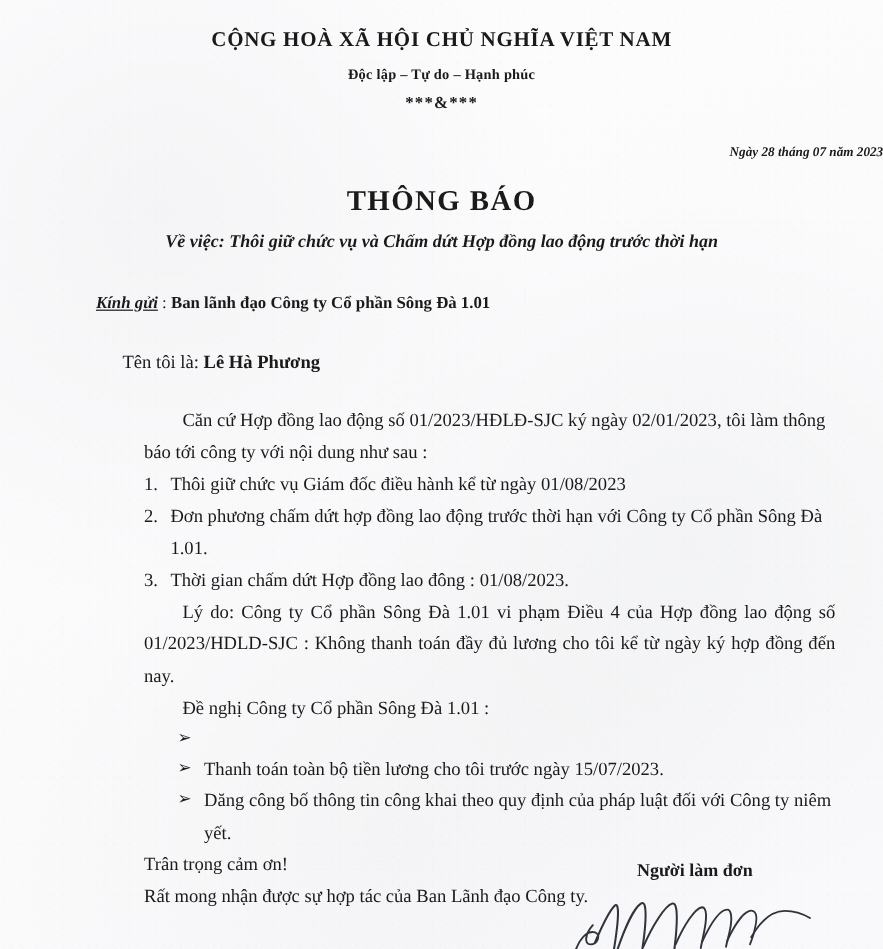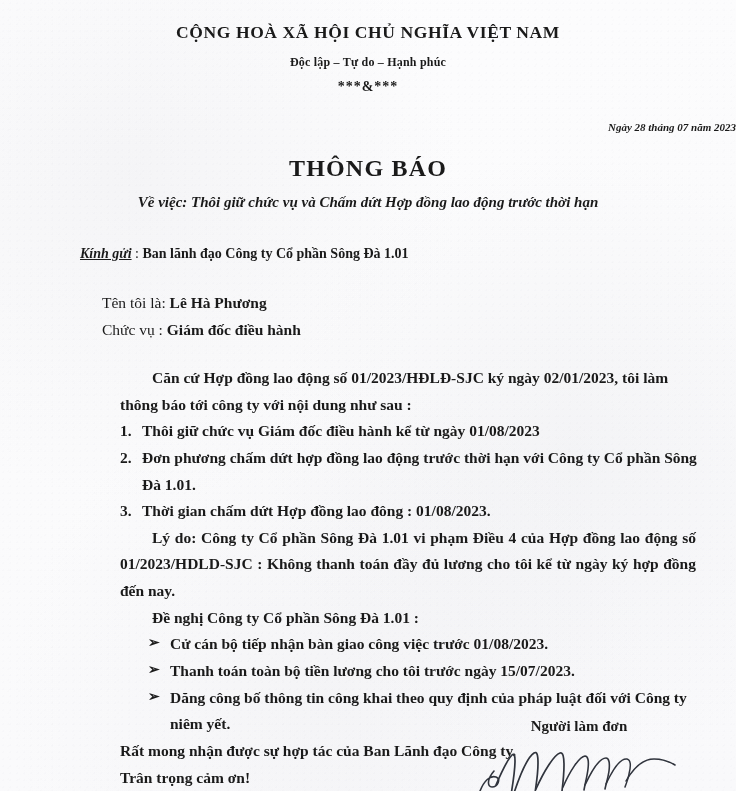--- a/index.html
+++ b/index.html
@@ -118,21 +118,20 @@
     font-weight: bold;
   }
 
   
   .body-block {
     margin-top: 26px;
     padding-left: 120px;
     padding-right: 32px;
     font-size: 15.5px;
     line-height: 1.72;
-    font-weight: bold;
   }
   .para-indent {
     text-indent: 32px;
   }
   .numbered-list {
     margin: 0;
     padding: 0;
     list-style: none;
   }
   .numbered-list li {
@@ -206,24 +205,20 @@
 
     <div class="recipient-line">
       <span class="recipient-label">Kính gửi</span><span> : </span><span class="recipient-value">Ban lãnh đạo Công ty Cổ phần Sông Đà 1.01</span>
     </div>
 
     <div class="identity">
       <div class="identity-row">
         <span>Tên tôi là:</span>
         <span class="identity-value">Lê Hà Phương</span>
       </div>
-      <div class="identity-row">
-        <span>Chức vụ :</span>
-        <span class="identity-value">Giám đốc điều hành</span>
-      </div>
     </div>
 
     <div class="body-block">
 
       <div class="para-indent">Căn cứ Hợp đồng lao động số 01/2023/HĐLĐ-SJC ký ngày 02/01/2023, tôi làm thông báo tới công ty với nội dung như sau :</div>
 
       <ol class="numbered-list">
         <li>
           <span class="num-marker">1.</span>
           <span>Thôi giữ chức vụ Giám đốc điều hành kể từ ngày 01/08/2023</span>
@@ -238,34 +233,33 @@
         </li>
       </ol>
 
       <div class="justify-para">Lý do: Công ty Cổ phần Sông Đà 1.01 vi phạm Điều 4 của Hợp đồng lao động số 01/2023/HDLD-SJC : Không thanh toán đầy đủ lương cho tôi kể từ ngày ký hợp đồng đến nay.</div>
 
       <div class="para-indent">Đề nghị Công ty Cổ phần Sông Đà 1.01 :</div>
 
       <ul class="arrow-list">
         <li>
           <span class="arrow-marker">➢</span>
-          <span>Cử cán bộ tiếp nhận bàn giao công việc trước 01/08/2023.</span>
         </li>
         <li>
           <span class="arrow-marker">➢</span>
           <span>Thanh toán toàn bộ tiền lương cho tôi trước ngày 15/07/2023.</span>
         </li>
         <li>
           <span class="arrow-marker">➢</span>
           <span>Dăng công bố thông tin công khai theo quy định của pháp luật đối với Công ty niêm yết.</span>
         </li>
       </ul>
 
+      <div class="plain-para">Trân trọng cảm ơn!</div>
       <div class="plain-para">Rất mong nhận được sự hợp tác của Ban Lãnh đạo Công ty.</div>
-      <div class="plain-para">Trân trọng cảm ơn!</div>
 
     </div>
   </div>
 
   <div class="signature-block">
     <div class="signer-label">Người làm đơn</div>
     <svg class="signature-mark" viewBox="0 0 210 62">
       <g fill="none" stroke="#30343d" stroke-linecap="round" stroke-linejoin="round">
         <path d="M6 54 C10 44, 16 38, 22 40 C27 42, 24 50, 18 50 C13 50, 13 42, 20 34" stroke-width="1.6"></path>
         <path d="M22 48 C28 34, 34 22, 38 18 C40 16, 41 18, 41 24 C41 34, 39 46, 37 58" stroke-width="1.7"></path>

